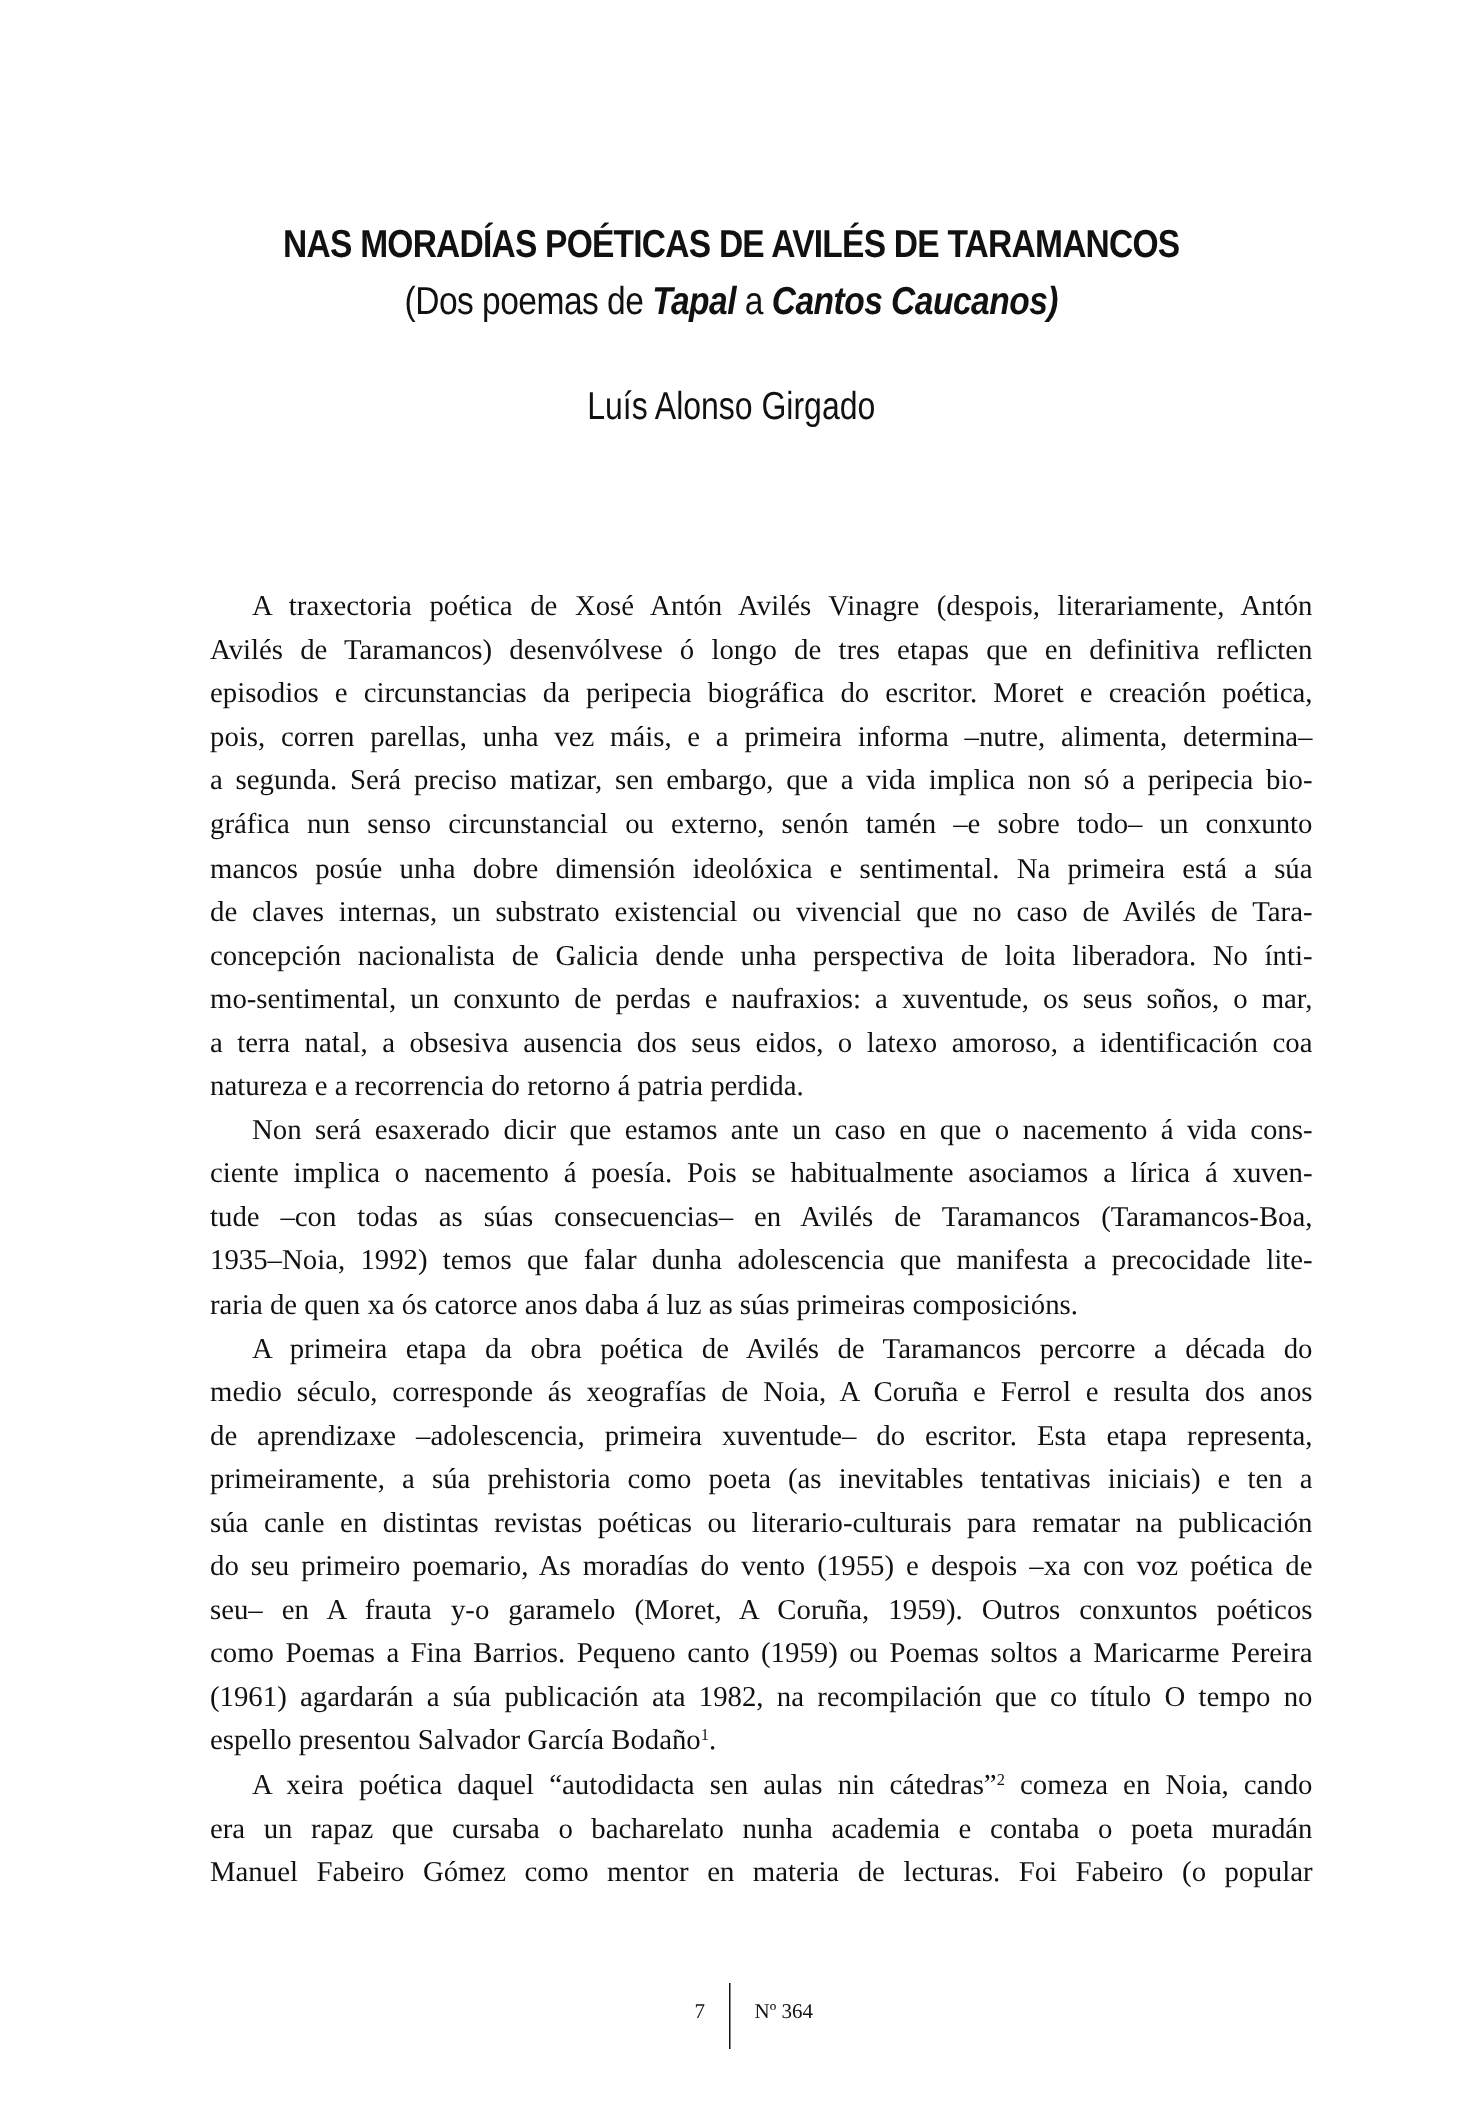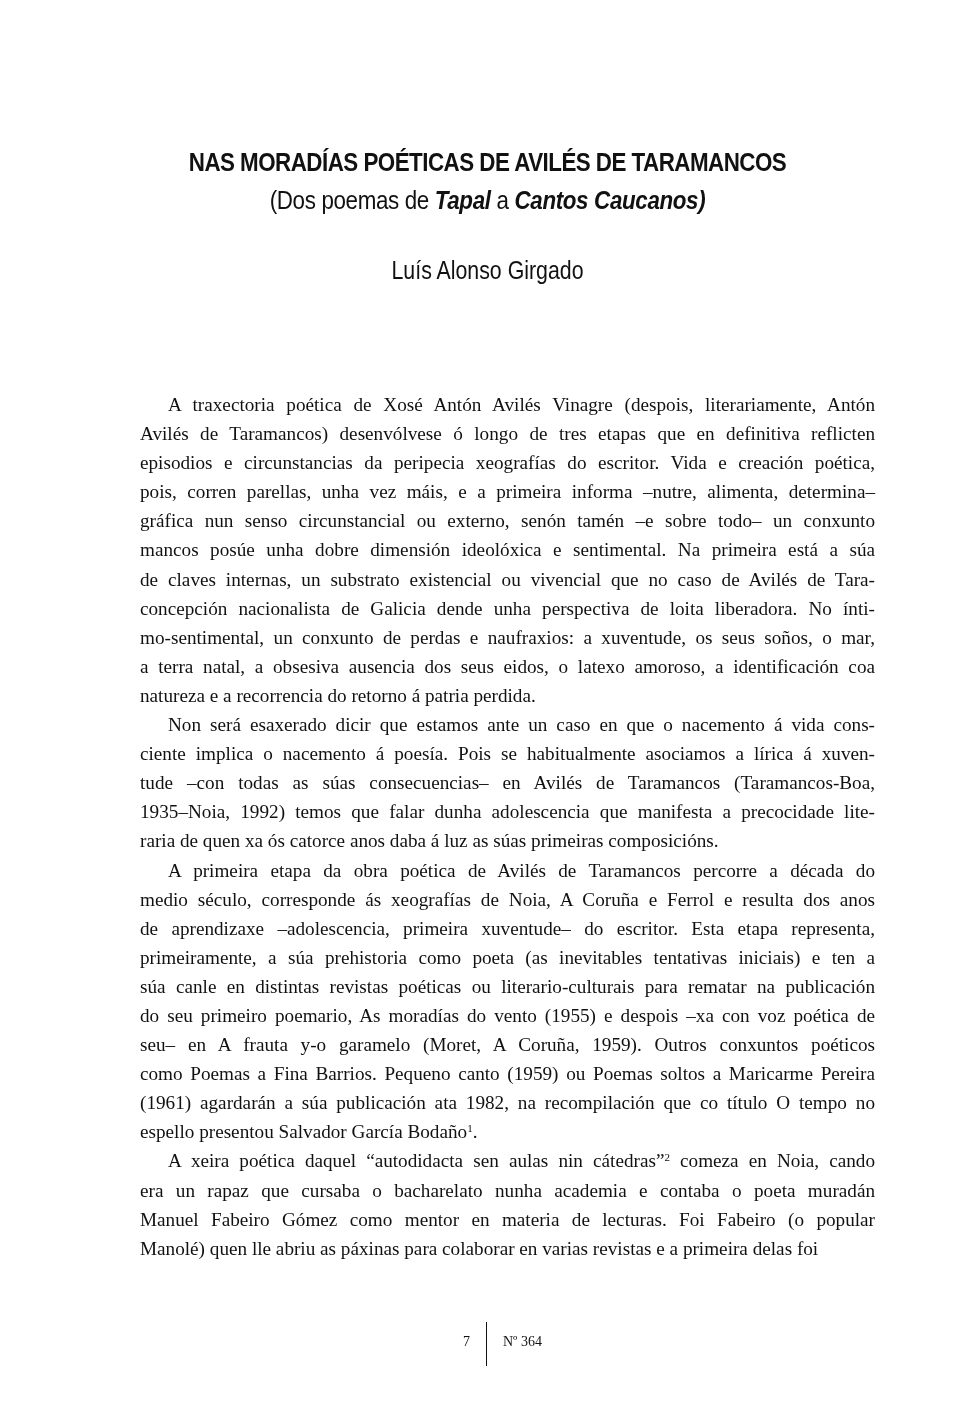--- a/index.html
+++ b/index.html
@@ -46,22 +46,23 @@
   <div class="title-line1">NAS MORADÍAS POÉTICAS DE AVILÉS DE TARAMANCOS</div>
   <div class="title-line2"><span>(Dos poemas de </span><span class="ital">Tapal</span><span> a </span><span class="ital">Cantos Caucanos)</span></div>
 </div>
 
 <div class="author">Luís Alonso Girgado</div>
 
 <div class="body-text" id="body-text">
     <div>
       <div class="line indent"><span>A traxectoria poética de Xosé Antón Avilés Vinagre (despois, literariamente, Antón</span></div>
       <div class="line"><span>Avilés de Taramancos) desenvólvese ó longo de tres etapas que en definitiva reflicten</span></div>
-      <div class="line"><span>episodios e circunstancias da peripecia xeografías do escritor. Vida e creación poética,</span></div>
+      <div class="line"><span>episodios e circunstancias da peripecia biográfica do escritor. Moret e creación poética,</span></div>
       <div class="line"><span>pois, corren parellas, unha vez máis, e a primeira informa –nutre, alimenta, determina–</span></div>
+      <div class="line"><span>a segunda. Será preciso matizar, sen embargo, que a vida implica non só a peripecia bio-</span></div>
       <div class="line"><span>gráfica nun senso circunstancial ou externo, senón tamén –e sobre todo– un conxunto</span></div>
       <div class="line"><span>mancos posúe unha dobre dimensión ideolóxica e sentimental. Na primeira está a súa</span></div>
       <div class="line"><span>de claves internas, un substrato existencial ou vivencial que no caso de Avilés de Tara-</span></div>
       <div class="line"><span>concepción nacionalista de Galicia dende unha perspectiva de loita liberadora. No ínti-</span></div>
       <div class="line"><span>mo-sentimental, un conxunto de perdas e naufraxios: a xuventude, os seus soños, o mar,</span></div>
       <div class="line"><span>a terra natal, a obsesiva ausencia dos seus eidos, o latexo amoroso, a identificación coa</span></div>
       <div class="line last"><span>natureza e a recorrencia do retorno á patria perdida.</span></div>
     </div>
     <div>
       <div class="line indent"><span>Non será esaxerado dicir que estamos ante un caso en que o nacemento á vida cons-</span></div>
@@ -79,21 +80,20 @@
       <div class="line"><span>do seu primeiro poemario, </span><span class="it">As moradías do vento</span><span> (1955) e despois –xa con voz poética de</span></div>
       <div class="line"><span>seu– en </span><span class="it">A frauta y-o garamelo</span><span> (Moret, A Coruña, 1959). Outros conxuntos poéticos</span></div>
       <div class="line"><span>como </span><span class="it">Poemas a Fina Barrios</span><span>. </span><span class="it">Pequeno canto</span><span> (1959) ou </span><span class="it">Poemas soltos a Maricarme Pereira</span></div>
       <div class="line"><span>(1961) agardarán a súa publicación ata 1982, na recompilación que co título O </span><span class="it">tempo no</span></div>
       <div class="line last"><span class="it">espello</span><span> presentou Salvador García Bodaño</span><sup>1</sup><span>.</span></div>
     </div>
     <div>
       <div class="line indent"><span>A xeira poética daquel “autodidacta sen aulas nin cátedras”</span><sup>2</sup><span> comeza en Noia, cando</span></div>
       <div class="line"><span>era un rapaz que cursaba o bacharelato nunha academia e contaba o poeta muradán</span></div>
       <div class="line"><span>Manuel Fabeiro Gómez como mentor en materia de lecturas. Foi Fabeiro (o popular</span></div>
-      <div class="line last"><span>Manolé) quen lle abriu as páxinas para colaborar en varias revistas e a primeira delas foi</span></div>
     </div>
   </div>
 
 <div class="footer">
   <div class="page-num">7</div>
   <div class="footer-rule"></div>
   <div class="issue-num">Nº 364</div>
 </div>
 
 </body></html>

